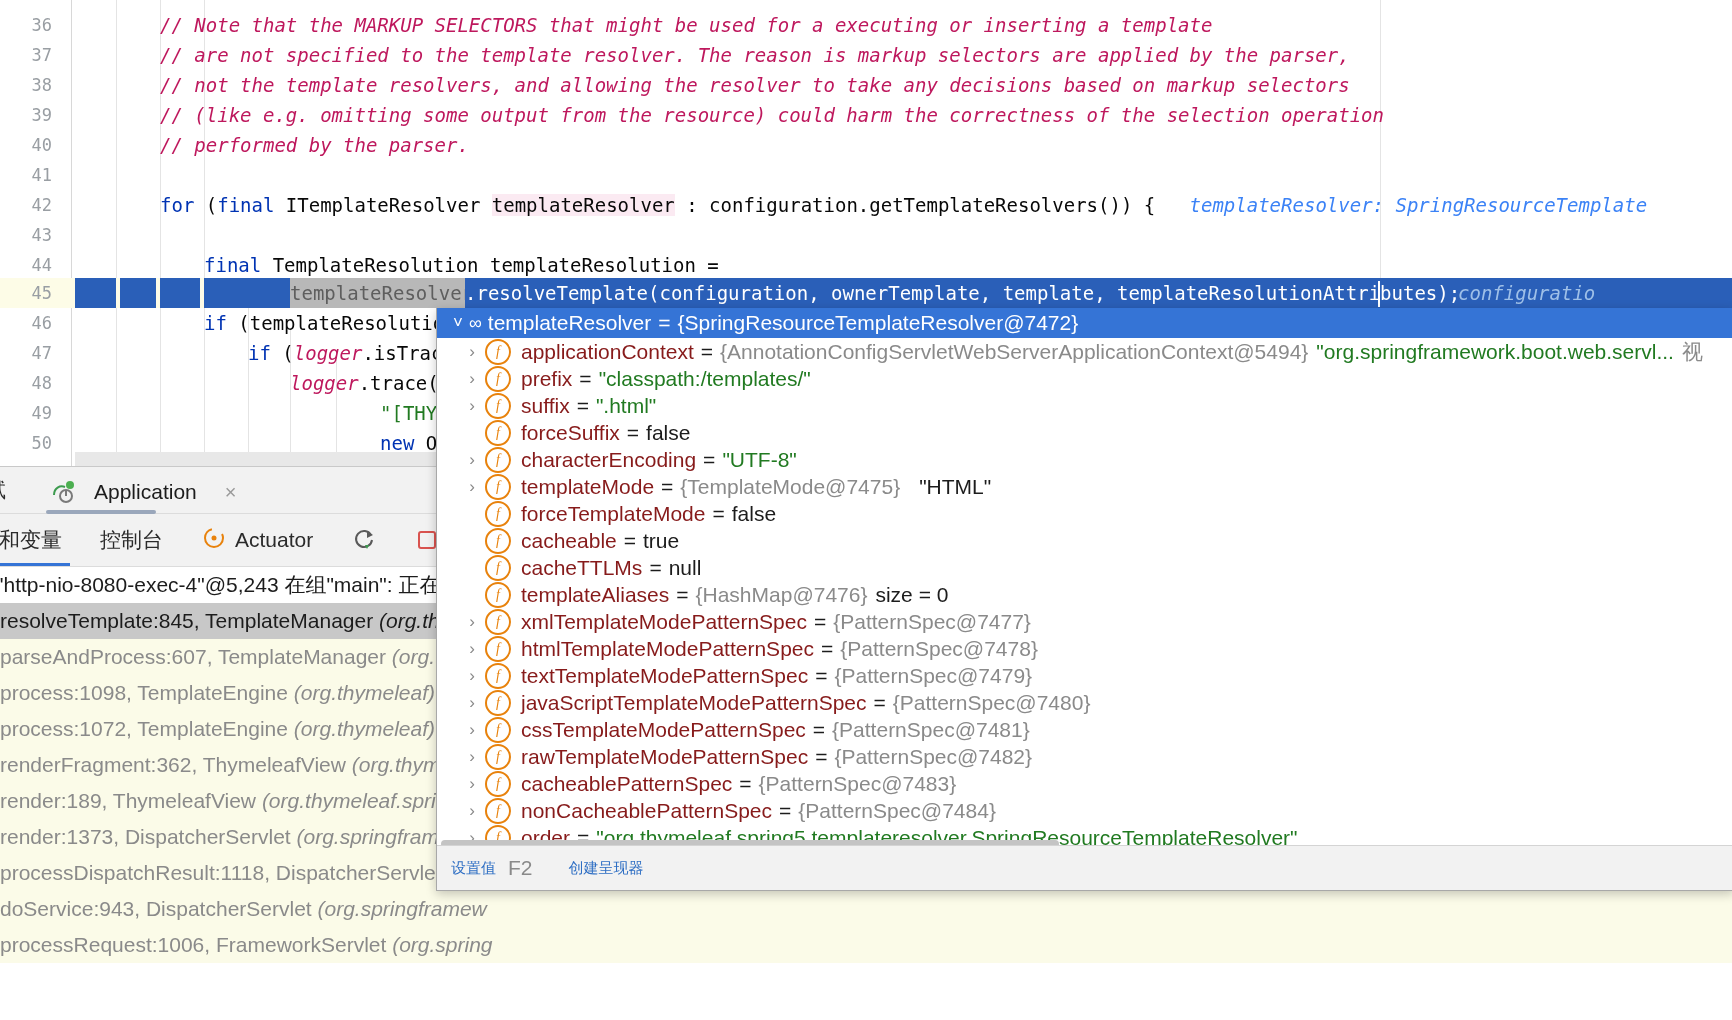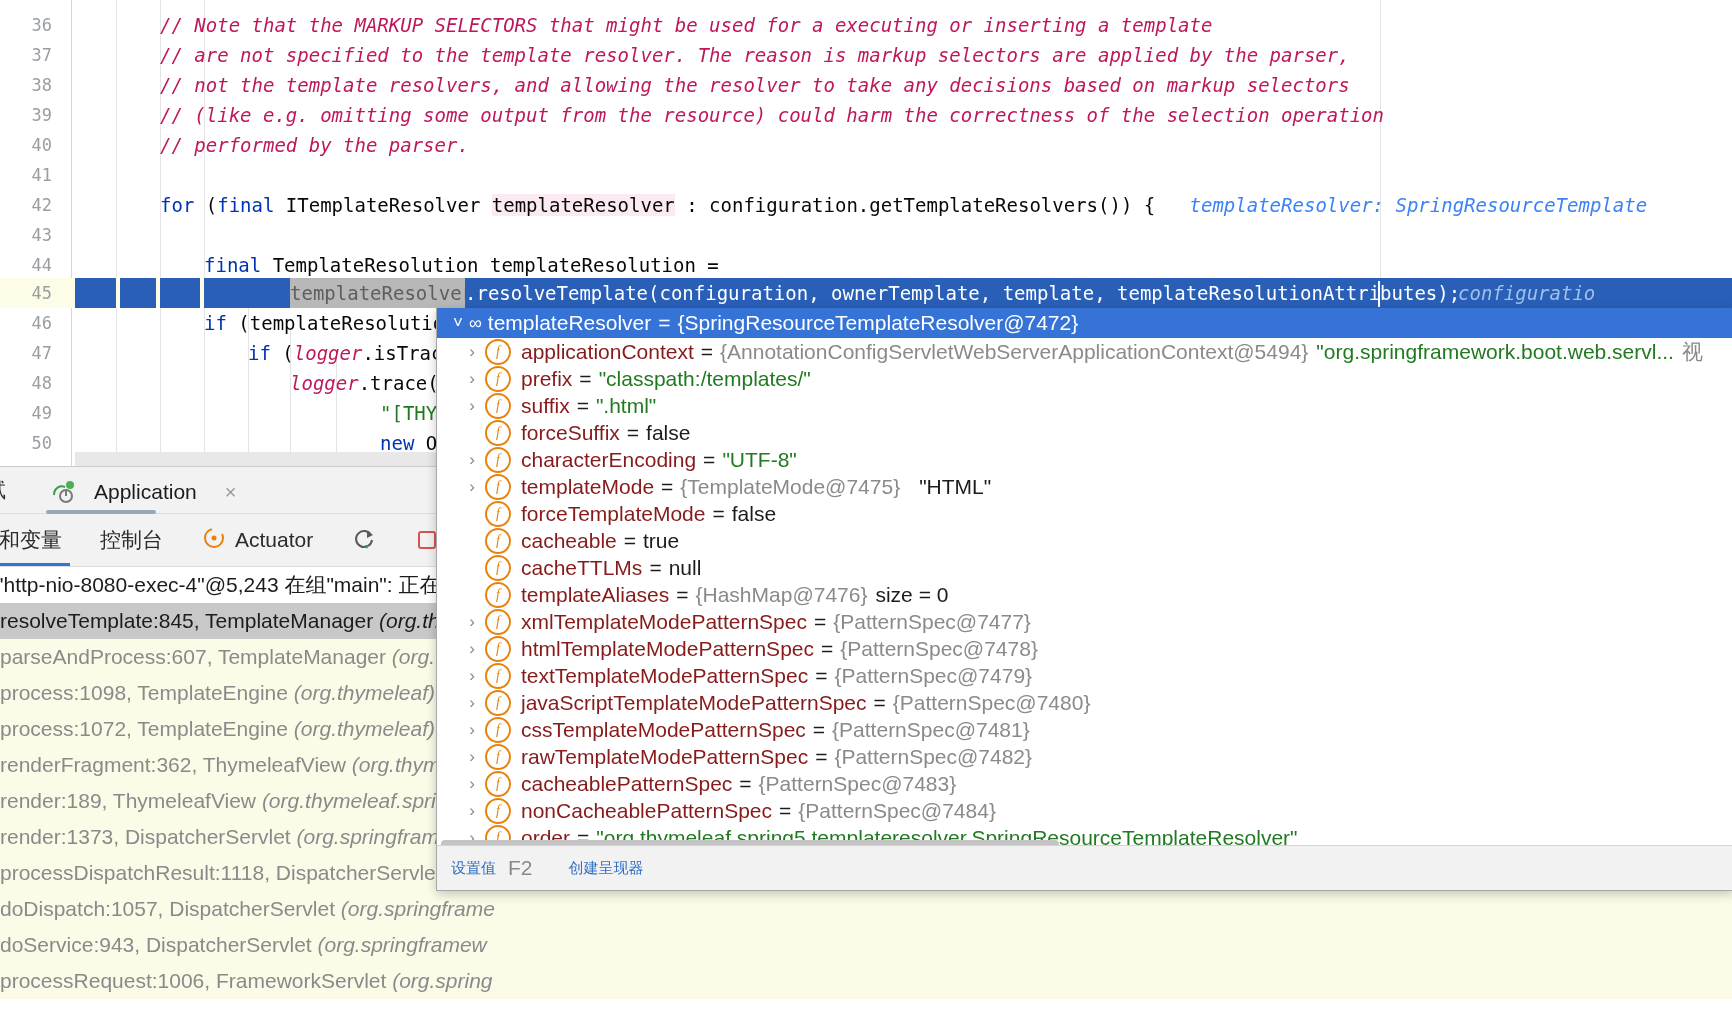--- a/index.html
+++ b/index.html
@@ -203,21 +203,20 @@
 
     <div class="frames" id="frames-list">
         <div class="frame sel"><span>resolveTemplate:845, TemplateManager </span><i>(org.thymel</i></div>
         <div class="frame"><span>parseAndProcess:607, TemplateManager </span><i>(org.thyme</i></div>
         <div class="frame"><span>process:1098, TemplateEngine </span><i>(org.thymeleaf)</i></div>
         <div class="frame"><span>process:1072, TemplateEngine </span><i>(org.thymeleaf)</i></div>
         <div class="frame"><span>renderFragment:362, ThymeleafView </span><i>(org.thymeleaf</i></div>
         <div class="frame"><span>render:189, ThymeleafView </span><i>(org.thymeleaf.spring5.v</i></div>
         <div class="frame"><span>render:1373, DispatcherServlet </span><i>(org.springframework</i></div>
         <div class="frame"><span>processDispatchResult:1118, DispatcherServlet </span><i>(org.s</i></div>
-        <div class="frame"><span>doDispatch:1057, DispatcherServlet </span><i>(org.springframe</i></div>
         <div class="frame"><span>doService:943, DispatcherServlet </span><i>(org.springframew</i></div>
         <div class="frame"><span>processRequest:1006, FrameworkServlet </span><i>(org.spring</i></div>
       </div>
   </div>
 
   <div class="popup">
     <div class="popup-head">
       <span class="chev">˅</span>
       <span class="infinity">∞</span>
       <span>templateResolver</span>

